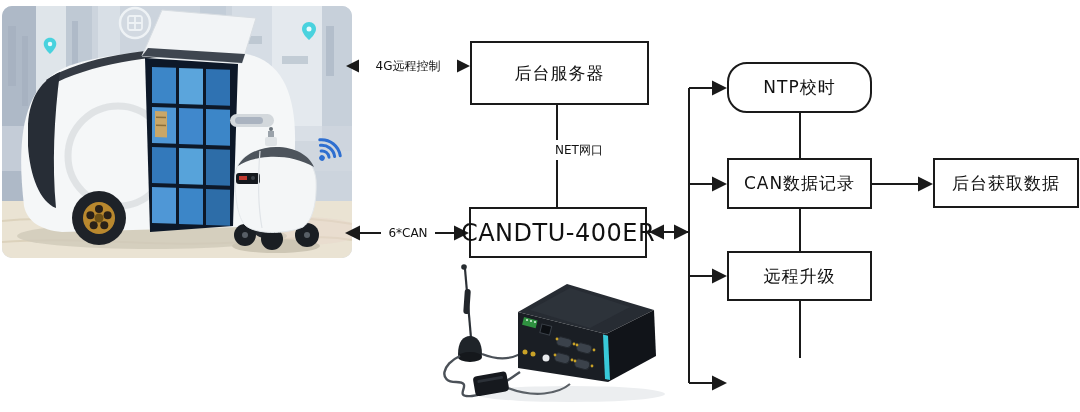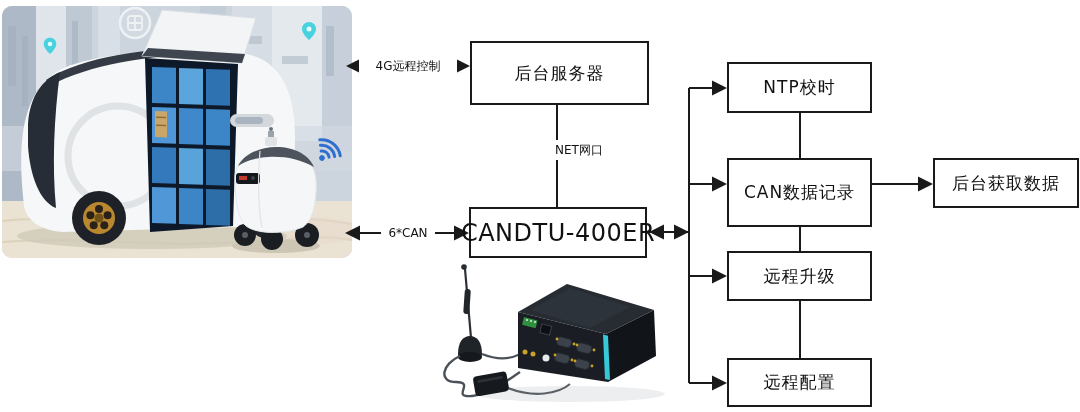--- a/index.html
+++ b/index.html
@@ -22,22 +22,22 @@
   #diagram-lines{position:absolute;left:0;top:0;width:1080px;height:412px;pointer-events:none;}
   .edge{stroke:var(--line);stroke-width:2;fill:none;}
   .arrowhead{fill:var(--line);stroke:none;}
 
   
   .node{position:absolute;background:var(--box-bg);border:2px solid var(--box-border);
     display:flex;align-items:center;justify-content:center;
     font-size:17px;color:var(--text);letter-spacing:1px;white-space:nowrap;}
   #node-server{left:470px;top:41px;width:179px;height:64px;}
   #node-candtu{left:469px;top:207px;width:178px;height:51px;letter-spacing:0.5px;font-size:24px;}
-  #node-ntp{left:727px;top:62px;width:145px;height:51px;}
-  #node-can-record{left:727px;top:158px;width:145px;height:69px;}
+  #node-ntp{left:727px;top:62px;width:145px;height:51px;border-radius:20px;}
+  #node-can-record{left:727px;top:158px;width:145px;height:51px;}
   #node-backend-fetch{left:933px;top:158px;width:146px;height:50px;}
   #node-remote-upgrade{left:727px;top:251px;width:145px;height:50px;}
   #node-remote-config{left:727px;top:358px;width:145px;height:49px;}
 
   
   .edge-label{position:absolute;background:#ffffff;color:var(--text);
     font-size:12px;text-align:center;white-space:nowrap;line-height:20px;padding:0 2px;}
   #label-4g{left:359px;top:56px;width:98px;}
   #label-4can{left:381px;top:223px;width:54px;}
   #label-net{left:541px;top:140px;width:76px;}
@@ -200,21 +200,20 @@
     <line class="edge" x1="800" y1="209" x2="800" y2="251"></line>
     <line class="edge" x1="800" y1="301" x2="800" y2="358"></line>
   </svg>
 
   <div class="node" id="node-server">后台服务器</div>
   <div class="node" id="node-candtu">CANDTU-400ER</div>
   <div class="node" id="node-ntp">NTP校时</div>
   <div class="node" id="node-can-record">CAN数据记录</div>
   <div class="node" id="node-backend-fetch">后台获取数据</div>
   <div class="node" id="node-remote-upgrade">远程升级</div>
-  <div class="node" id="node-remote-config">远程配置</div>
 
   <div class="edge-label" id="label-4g">4G远程控制</div>
   <div class="edge-label" id="label-4can">6*CAN</div>
   <div class="edge-label" id="label-net">NET网口</div>
 
   <div id="device-photo" class="photo">
     <svg width="250" height="148" viewBox="0 0 250 148">
       <ellipse cx="140" cy="132" rx="95" ry="8" fill="#eceef0"></ellipse>
 
       <g>

